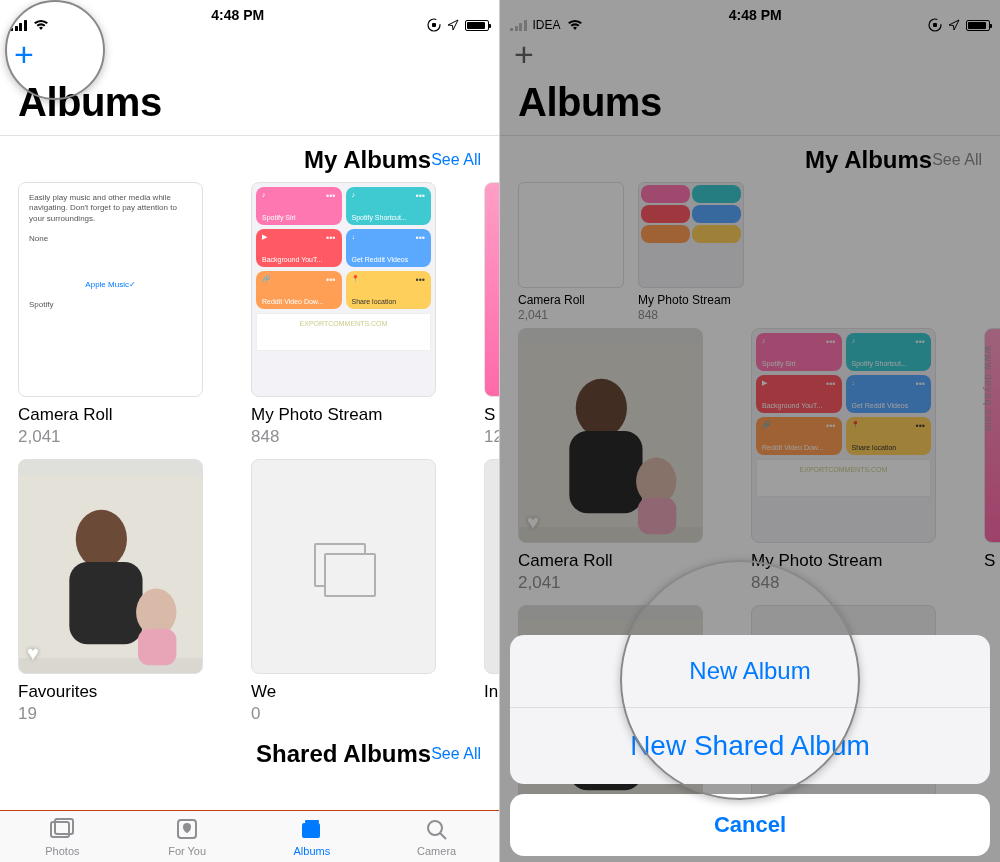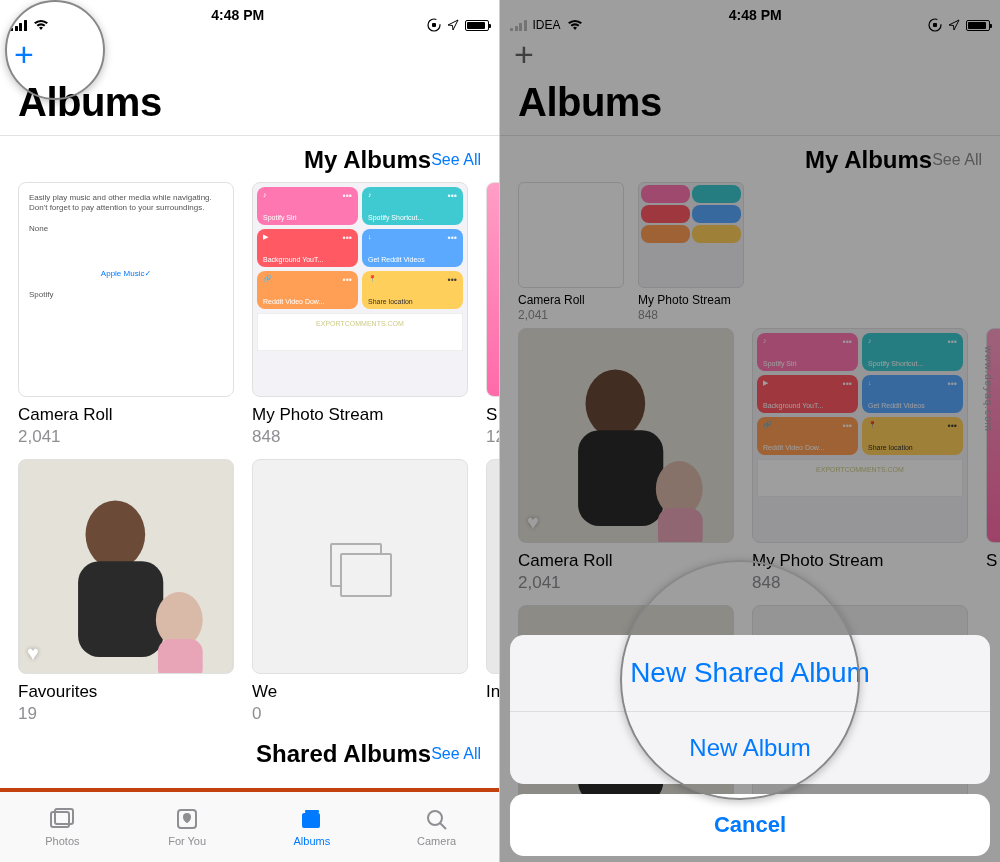--- a/index.html
+++ b/index.html
@@ -37,21 +37,21 @@
   .divider { height: 1px; background: #e2e2e2; }
 
   
   .section-head { display:flex; align-items:center; justify-content:flex-end; padding: 10px 18px 8px; }
   .section-head h2 { font-size: 24px; font-weight: 800; }
   .link { color:#007aff; font-size:16px; }
 
   
   .grid { padding: 0 18px; display:flex; gap:18px; flex-wrap:nowrap; overflow:hidden; margin-bottom: 12px; }
   .col3 { flex: 0 0 215px; }
-  .cover { width:216px; height:215px; border-radius:8px; overflow:hidden; position:relative; background:#f3f3f3; border:1px solid #e0e0e0; }
+  .cover { width:185px; height:215px; border-radius:8px; overflow:hidden; position:relative; background:#f3f3f3; border:1px solid #e0e0e0; }
   .alb-title { font-size:17px; margin-top:8px; }
   .alb-count { font-size:17px; color:#8e8e93; margin-top:2px; }
   .peek { flex: 0 0 20px; }
   .peek .cover{ width:20px; border-radius:8px 0 0 8px; }
 
   
   .cover.card { background:#fff; padding:10px; font-size:8px; color:#555; line-height:1.3; }
   .cover.card .line1{ font-size:8px; color:#555; }
   .cover.card .opt { font-size:8px; margin-top:10px; }
   .cover.card .opt.sel { color:#007aff; display:flex; justify-content:center;margin-top:35px; }
@@ -75,21 +75,21 @@
   
   .cover.photo { background: linear-gradient(180deg,#dfe0db 0%, #d9d7cf 100%); display:flex; align-items:flex-end; justify-content:flex-start; }
   .cover.photo svg { width:100%; height:100%; }
   .heart { position:absolute; left:8px; bottom:8px; color:#fff; font-size:20px; filter: drop-shadow(0 0 2px rgba(0,0,0,.3)); }
 
   .peek-pink { background: linear-gradient(180deg,#ff9ec6,#ff6aa9); }
 
   .section-head.shared { padding-top: 4px; }
 
   
-  .tabbar { position:absolute; left:0; right:0; bottom:0; height:74px; background:#f8f8f8d0; border-top:4px solid #c2410c; display:flex; backdrop-filter: blur(4px); }
+  .tabbar { position:absolute; left:0; right:0; bottom:0; height:52px; background:#f8f8f8d0; border-top:1px solid #c2410c; display:flex; backdrop-filter: blur(4px); }
   .tab { flex:1; display:flex; flex-direction:column; align-items:center; justify-content:center; gap:4px; font-size:11px; color:#8e8e93; }
   .tab.active { color:#007aff; }
   .tab svg { width:28px; height:24px; }
 
   
   .circle { position:absolute; border:2px solid #888; border-radius:50%; box-shadow:0 2px 8px rgba(0,0,0,.25); pointer-events:none; }
   .circle.c1 { width:100px; height:100px; left:5px; top:0px; }
   .circle.c2 { width:240px; height:240px; left:620px; top:560px; }
 
   
@@ -419,22 +419,22 @@
           <div class="cover placeholder">
             <div class="stack"></div>
           </div>
         </div>
     </div>
 
     <div class="dim-overlay"></div>
 
     <div class="sheet-wrap">
       <div class="sheet">
+        <div class="sheet-btn">New Album</div>
         <div class="sheet-btn" style="color:#007aff;font-size:28px;">New <span>Shared A</span>lbum</div>
-        <div class="sheet-btn">New Album</div>
       </div>
       <div class="sheet2">Cancel</div>
     </div>
   </div>
 </div>
 
 <div class="circle c1"></div>
 <div class="circle c2"></div>
 <div class="watermark">www.deyaq.com</div>
 

